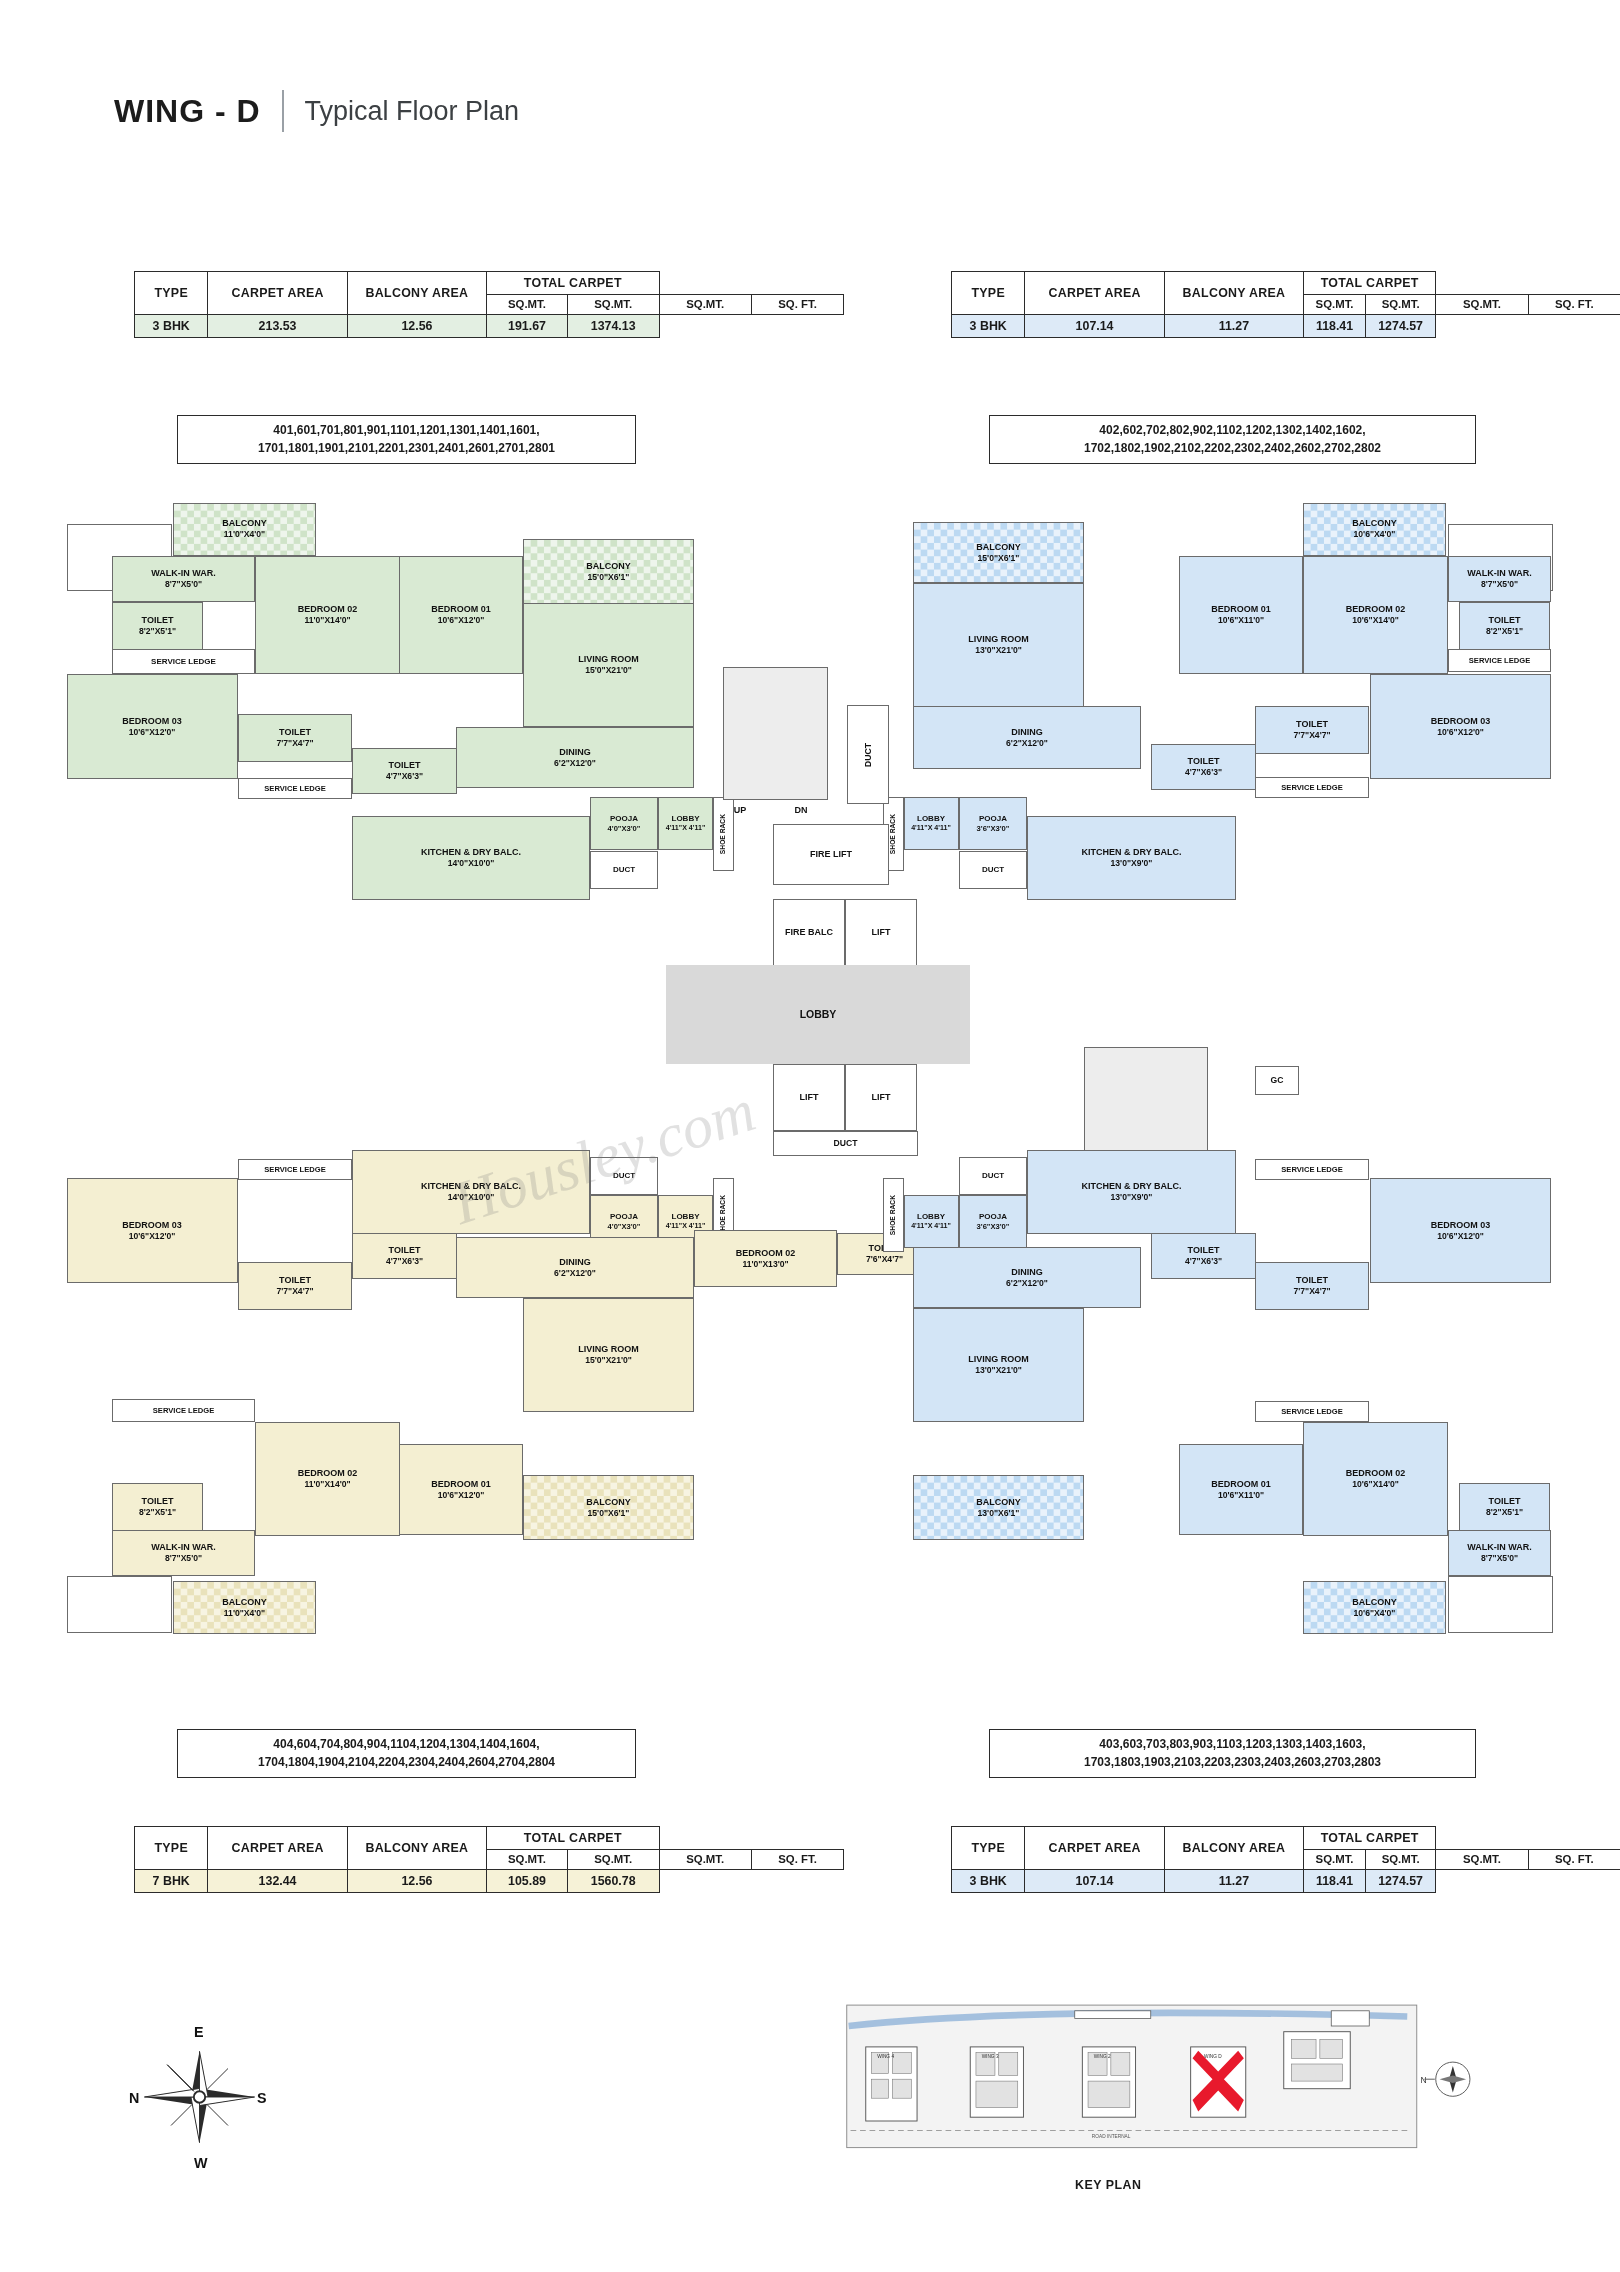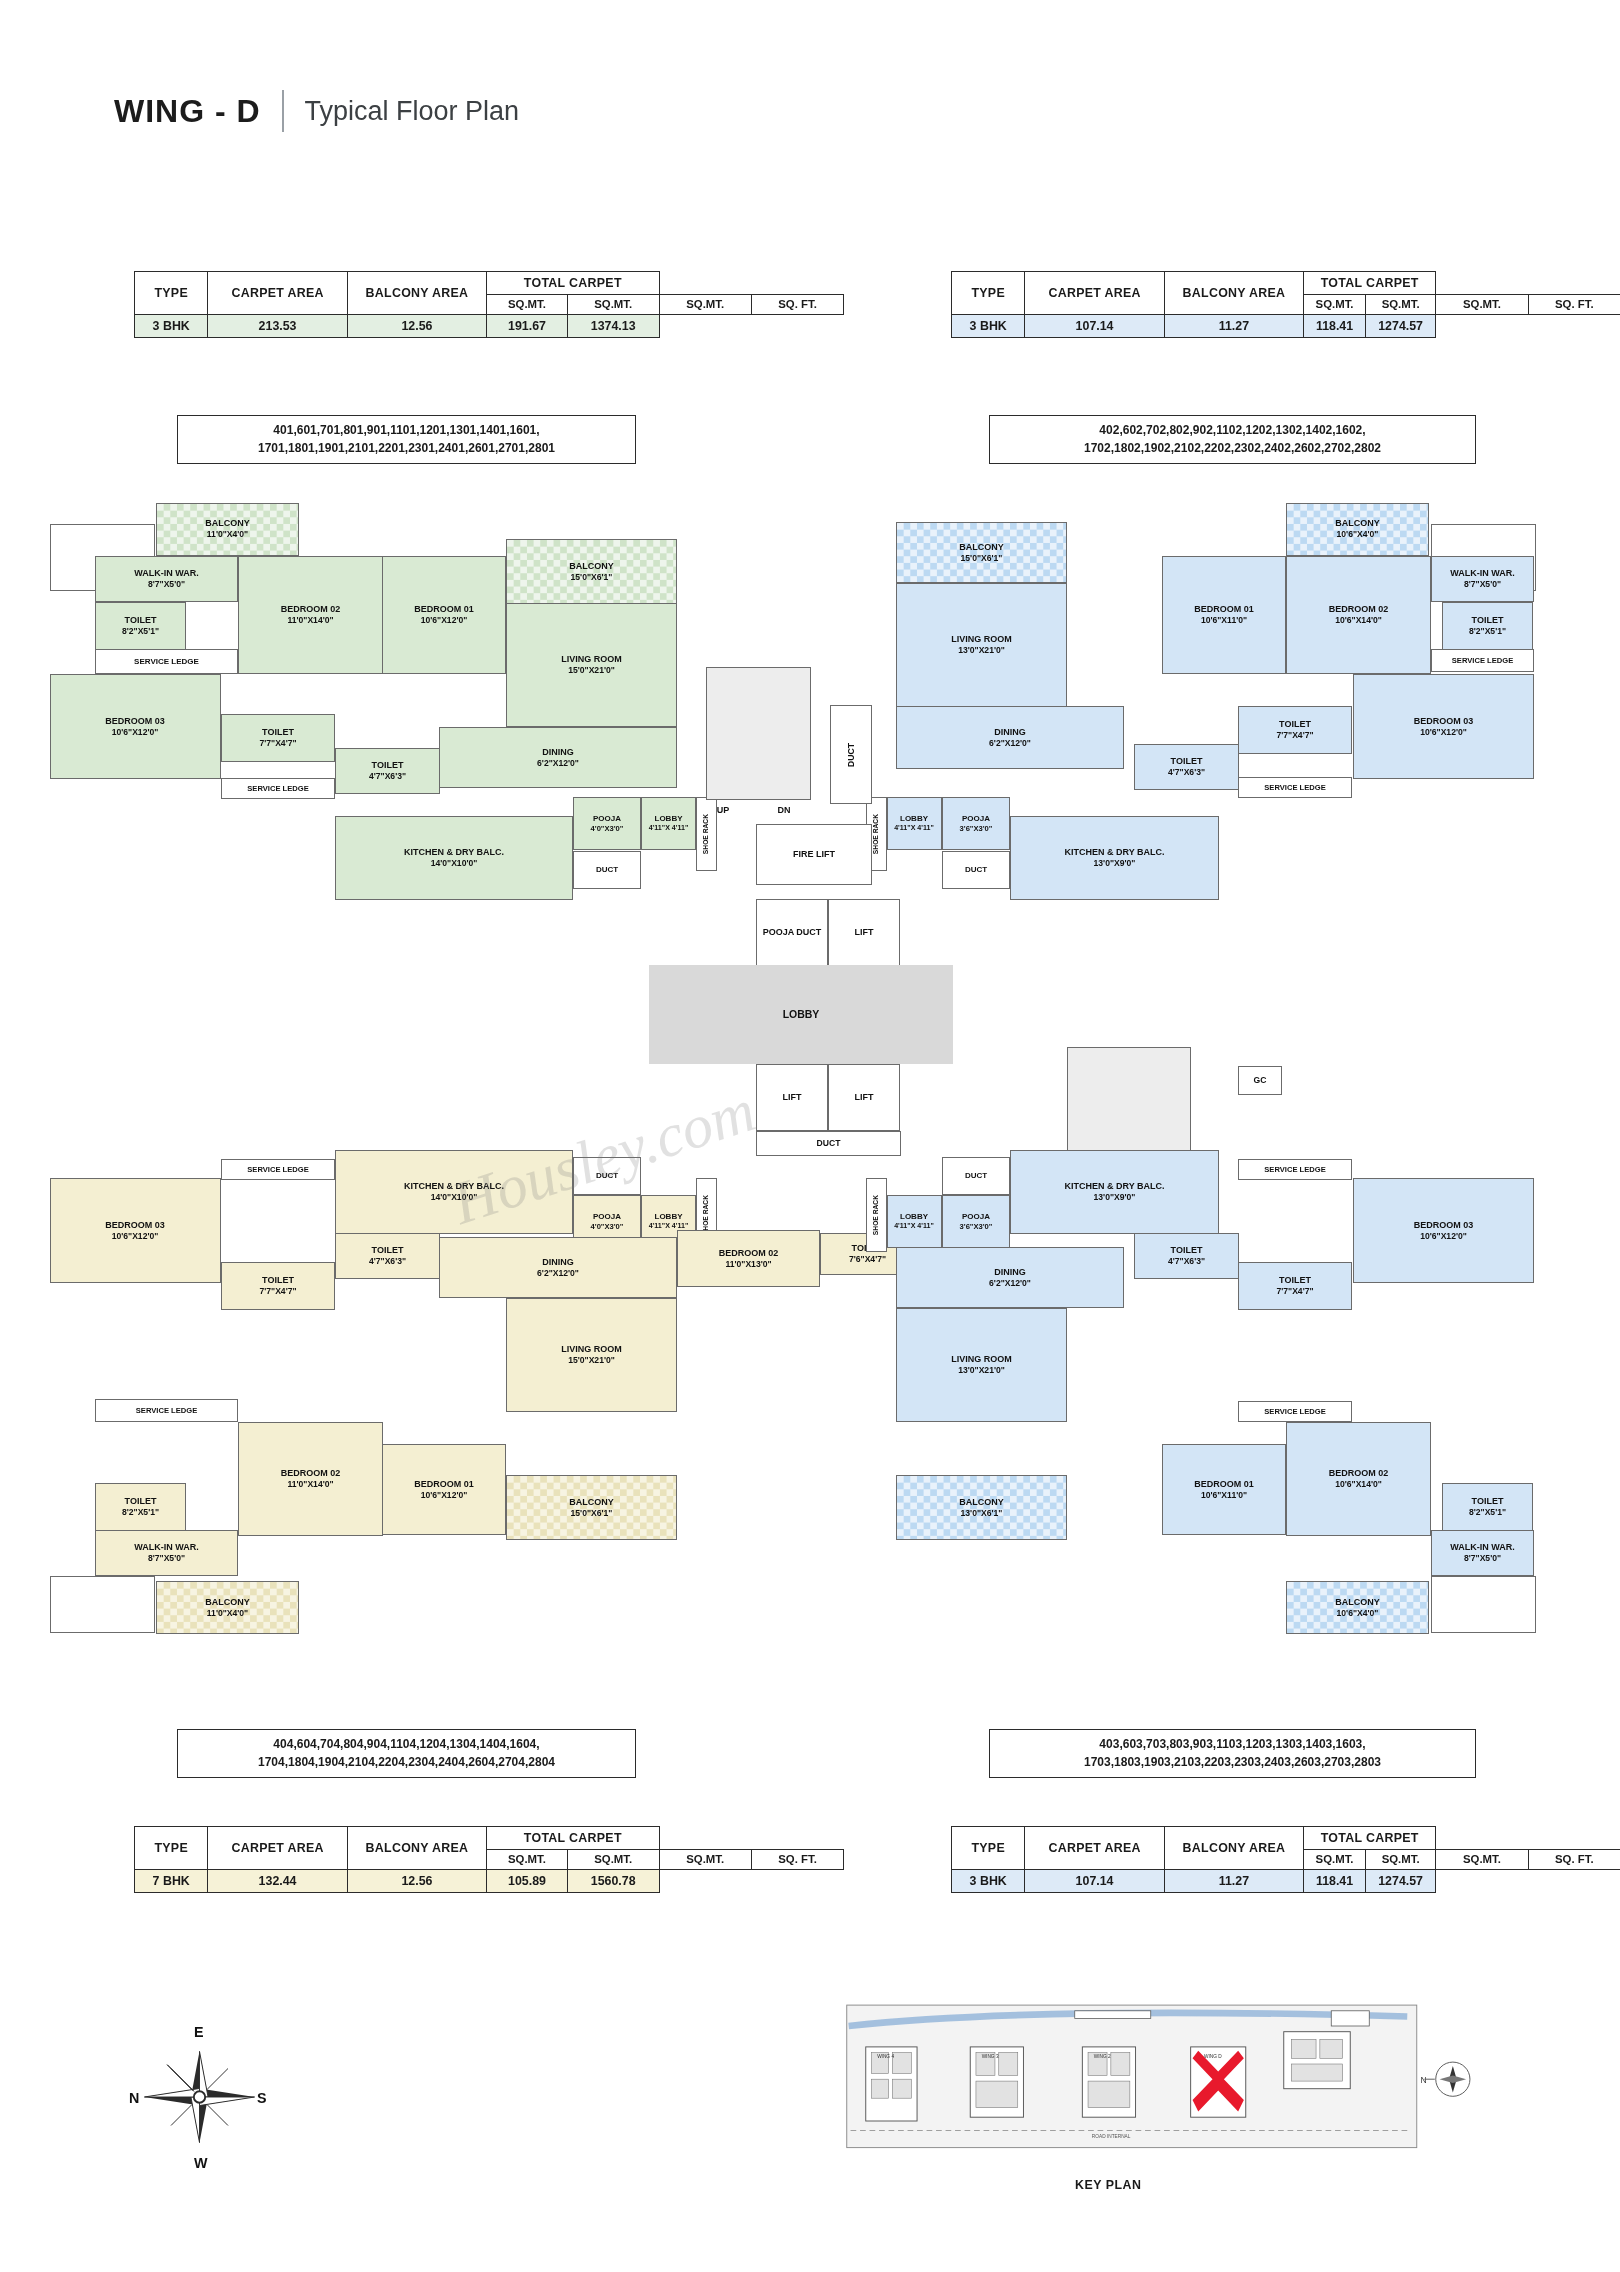--- a/index.html
+++ b/index.html
@@ -17,21 +17,21 @@
   .area-table .sub{font-size:11.4px;font-weight:bold;}
   .tbl-green td.val{background:#e3efe2;}
   .tbl-green td.type{background:#e3efe2;}
   .tbl-blue td.val{background:#ddeaf7;}
   .tbl-blue td.type{background:#ddeaf7;}
   .tbl-yellow td.val{background:#f6f2d7;}
   .tbl-yellow td.type{background:#f6f2d7;}
   
   .unit-band{border:1px solid #2b2b2b;font-size:12px;font-weight:bold;text-align:center;line-height:1.55;padding:4.8px 9.5px;background:#ffffff;}
   
-  #plan{left:40px;top:495px;width:1503px;height:1208px;}
+  #plan{left:57px;top:495px;width:1503px;height:1208px;}
   .blk{position:absolute;box-sizing:border-box;}
   .room{position:absolute;box-sizing:border-box;border:1px solid #6b6b6b;display:flex;flex-direction:column;align-items:center;justify-content:center;text-align:center;font-size:9px;line-height:1.25;font-weight:bold;color:#111;}
   .room .dim{font-weight:bold;font-size:8.6px;}
   .g{background:#d9ead3;}
   .b{background:#d3e5f6;}
   .y{background:#f4efd2;}
   .w{background:#ffffff;}
   .gray{background:#d9d9d9;}
   .lgray{background:#ededed;}
   .lbl{position:absolute;font-size:9px;font-weight:bold;text-align:center;line-height:1.2;color:#111;}
@@ -268,21 +268,21 @@
     <div class="room lgray" style="left:57px;top:48px;width:105px;height:133px;"></div>
     <div class="lbl" style="left:55px;top:186px;width:38px;">UP</div>
     <div class="lbl" style="left:116px;top:186px;width:38px;">DN</div>
     <div class="room w" style="left:181px;top:86px;width:42px;height:99px;">
       <div class="vert" style="font-size:8.6px;">DUCT</div>
     </div>
     <div class="room w" style="left:107px;top:205px;width:116px;height:61px;">
       <div>FIRE LIFT</div>
     </div>
     <div class="room w" style="left:107px;top:280px;width:72px;height:67px;">
-      <div>POOJA DUCT</div>
+      <div>FIRE BALC</div>
     </div>
     <div class="room w" style="left:179px;top:280px;width:72px;height:67px;">
       <div>LIFT</div>
     </div>
     <div class="room gray" style="left:0px;top:346px;width:304px;height:99px;border:none;font-size:10.5px;">
       <div>LOBBY</div>
     </div>
     <div class="room w" style="left:107px;top:445px;width:72px;height:67px;">
       <div>LIFT</div>
     </div>

